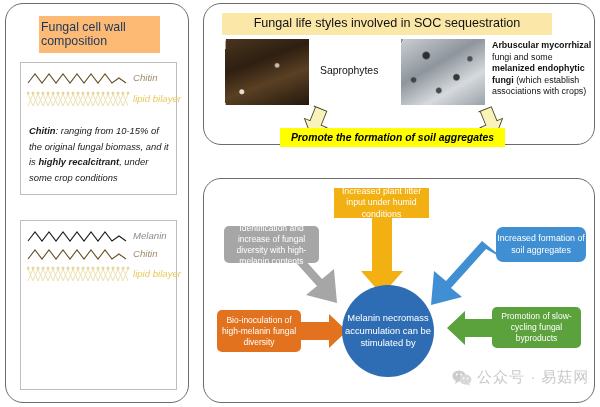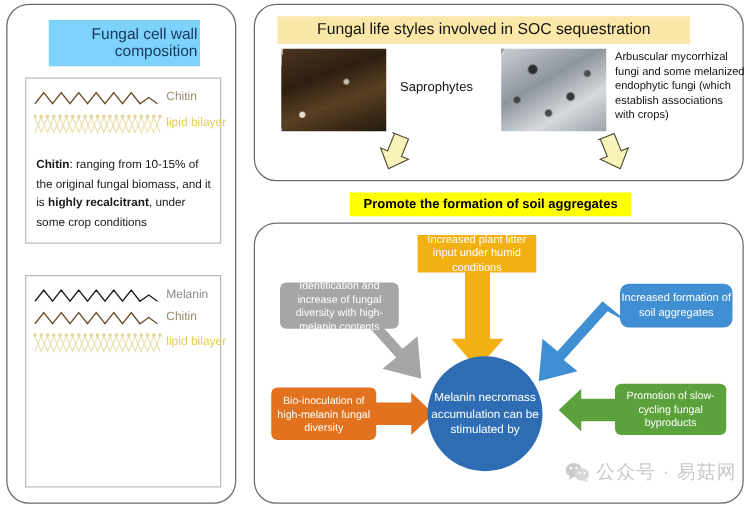--- a/index.html
+++ b/index.html
@@ -22,34 +22,35 @@
     box-sizing: border-box;
   }
   
   #panel-left { left: 5px; top: 3px; width: 184px; height: 400px; }
 
   #left-title {
     position: absolute;
     left: 33px; top: 12px;
     width: 117px;
     padding: 4px 2px 5px;
-    background: #7dd3fc;
+    background: #fdba74;
     color: #17375e;
     font-size: 12.4px;
     line-height: 14px;
-    text-align: right;
+    text-align: left;
   }
 
   .sub-box {
     position: absolute;
     left: 14px;
     width: 157px;
     border: 1px solid #bdbdbd;
     background: #ffffff;
     box-sizing: border-box;
+    font-style: italic;
   }
   #chitin-box  { top: 58px;  height: 133px; }
   #melanin-box { top: 216px; height: 170px; }
   .layer-label {
     position: absolute;
     left: 106px;
     top: 1px;
     font-size: 9.6px;
     white-space: nowrap;
   }
@@ -117,32 +118,33 @@
     color: #111;
   }
   #text-amf {
     position: absolute;
     left: 288px; top: 36px;
     width: 104px;
     font-size: 8.9px;
     line-height: 11.6px;
     color: #111;
   }
-  #text-amf b { font-weight: normal; }
+  #text-amf b { font-weight: bold; }
 
   #promote-banner {
     position: absolute;
-    left: 76px; top: 150px;
+    left: 76px; top: 124px;
     width: 225px;
     background: #ffff00;
     color: #000;
     font-size: 10.4px;
     font-weight: bold;
     text-align: center;
     padding: 4px 0 4px;
+    font-style: italic;
   }
 
   
   #panel-bottom { left: 203px; top: 178px; width: 392px; height: 225px; padding-left: 36px; }
 
   .flowbox {
     position: absolute;
     box-sizing: border-box;
     color: #ffffff;
     text-align: center;

